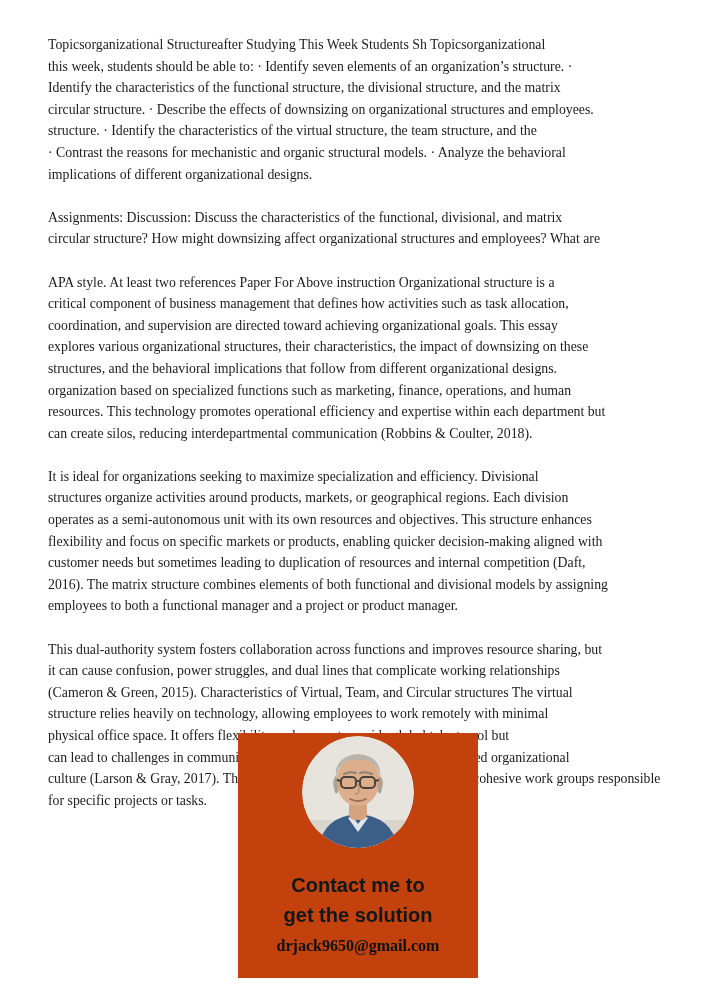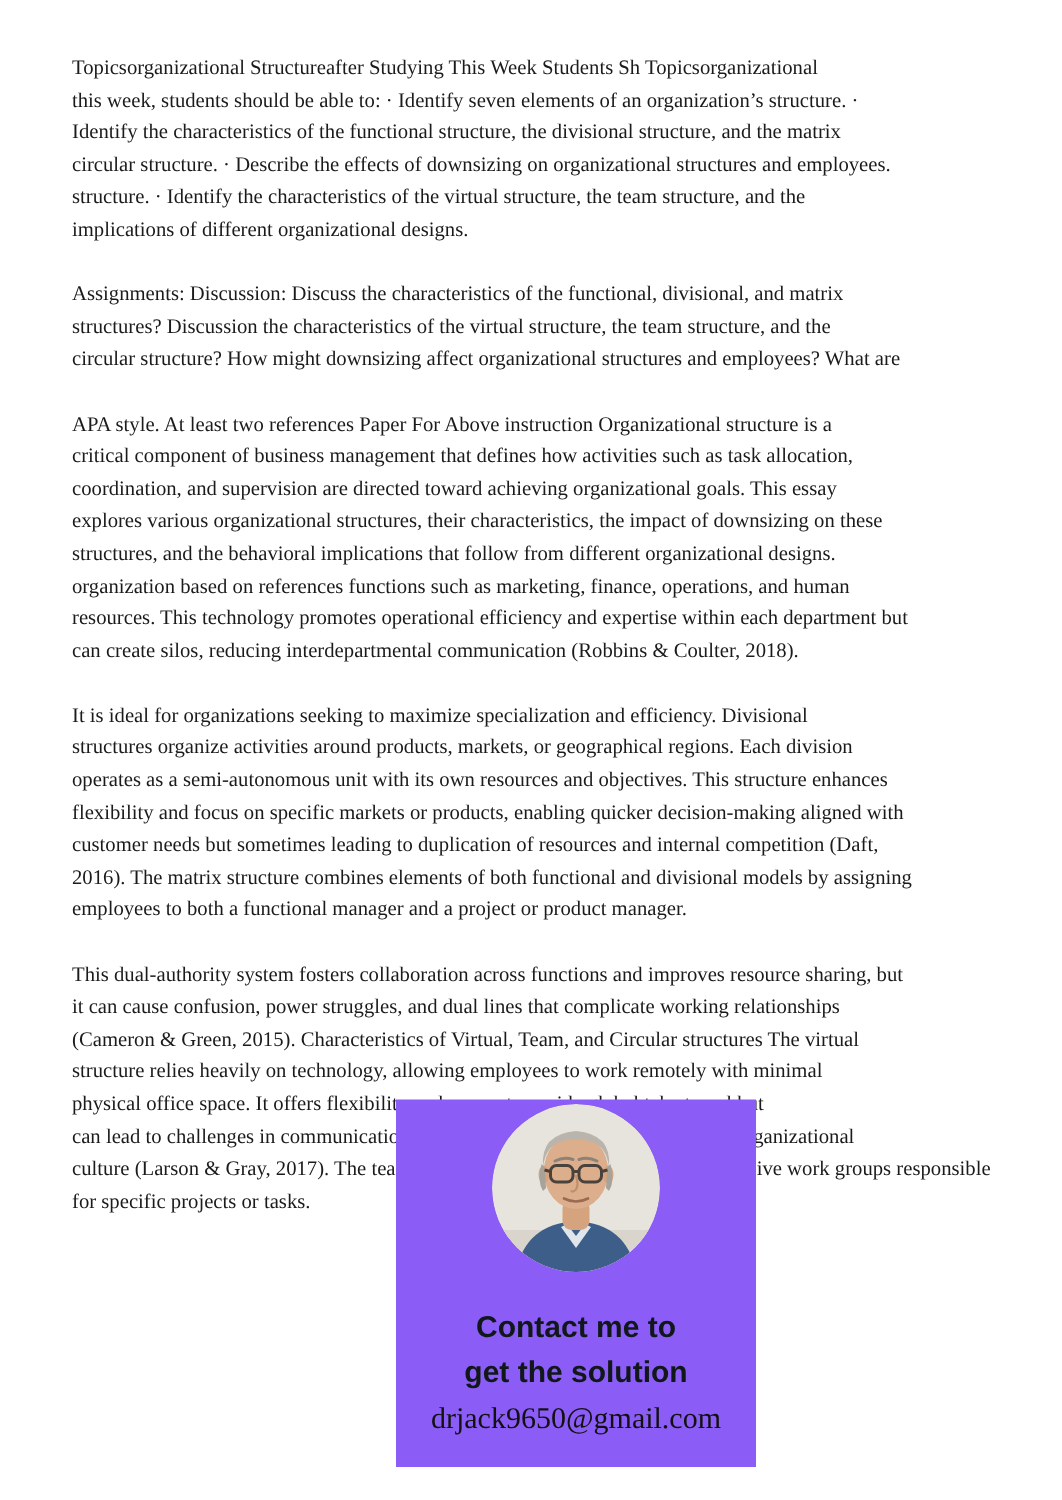--- a/index.html
+++ b/index.html
@@ -55,53 +55,53 @@
     font-weight: 700;
     font-size: 20px;
     line-height: 30px;
     color: #10181a;
     text-align: center;
   }
   .contact-line.first { margin-top: 22px; }
   .email {
     margin-top: 5px;
     font-family: "Liberation Serif", serif;
-    font-weight: 400;
-    font-size: 20px;
+    font-weight: 700;
+    font-size: 16px;
     line-height: 22px;
     color: #111111;
     text-align: center;
   }
 </style>
 </head>
 <body>
 
 <div class="page">
 
   <div class="doc" id="doc">
       <div class="paragraph">
         <div class="line">Topicsorganizational Structureafter Studying This Week Students Sh Topicsorganizational</div>
         <div class="line">this week, students should be able to: · Identify seven elements of an organization’s structure. ·</div>
         <div class="line">Identify the characteristics of the functional structure, the divisional structure, and the matrix</div>
         <div class="line">circular structure. · Describe the effects of downsizing on organizational structures and employees.</div>
         <div class="line">structure. · Identify the characteristics of the virtual structure, the team structure, and the</div>
+        <div class="line">· Contrast the reasons for mechanistic and organic structural models. · Analyze the behavioral</div>
         <div class="line">implications of different organizational designs.</div>
       </div>
       <div class="paragraph">
         <div class="line">Assignments: Discussion: Discuss the characteristics of the functional, divisional, and matrix</div>
-        <div class="line">structures? Discussion the characteristics of the virtual structure, the team structure, and the</div>
         <div class="line">circular structure? How might downsizing affect organizational structures and employees? What are</div>
       </div>
       <div class="paragraph">
         <div class="line">APA style. At least two references Paper For Above instruction Organizational structure is a</div>
         <div class="line">critical component of business management that defines how activities such as task allocation,</div>
         <div class="line">coordination, and supervision are directed toward achieving organizational goals. This essay</div>
         <div class="line">explores various organizational structures, their characteristics, the impact of downsizing on these</div>
         <div class="line">structures, and the behavioral implications that follow from different organizational designs.</div>
-        <div class="line">organization based on references functions such as marketing, finance, operations, and human</div>
+        <div class="line">organization based on specialized functions such as marketing, finance, operations, and human</div>
         <div class="line">resources. This technology promotes operational efficiency and expertise within each department but</div>
         <div class="line">can create silos, reducing interdepartmental communication (Robbins &amp; Coulter, 2018).</div>
       </div>
       <div class="paragraph">
         <div class="line">It is ideal for organizations seeking to maximize specialization and efficiency. Divisional</div>
         <div class="line">structures organize activities around products, markets, or geographical regions. Each division</div>
         <div class="line">operates as a semi-autonomous unit with its own resources and objectives. This structure enhances</div>
         <div class="line">flexibility and focus on specific markets or products, enabling quicker decision-making aligned with</div>
         <div class="line">customer needs but sometimes leading to duplication of resources and internal competition (Daft,</div>
         <div class="line">2016). The matrix structure combines elements of both functional and divisional models by assigning</div>
@@ -112,21 +112,21 @@
         <div class="line">it can cause confusion, power struggles, and dual lines that complicate working relationships</div>
         <div class="line">(Cameron &amp; Green, 2015). Characteristics of Virtual, Team, and Circular structures The virtual</div>
         <div class="line">structure relies heavily on technology, allowing employees to work remotely with minimal</div>
         <div class="line">physical office space. It offers flexibility and access to a wide global talent pool but</div>
         <div class="line">can lead to challenges in communication, team cohesion, and building a unified organizational</div>
         <div class="line">culture (Larson &amp; Gray, 2017). The team structure organizes employees into cohesive work groups responsible</div>
         <div class="line">for specific projects or tasks.</div>
       </div>
     </div>
 
-  <div class="overlay" id="overlay" style="background-color: #8b5cf6; margin-left: 26px;">
+  <div class="overlay" id="overlay" style="background-color: #c2410c;">
     <div class="avatar">
       <svg width="112" height="112" viewBox="0 0 112 112" xmlns="http://www.w3.org/2000/svg">
         <defs>
           <clipPath id="avclip">
               <circle cx="56" cy="56" r="56"></circle>
             </clipPath>
         </defs>
         <g clip-path="url(#avclip)">
           <rect width="112" height="112" fill="#e7e4dd"></rect>
           <rect x="0" y="84" width="112" height="28" fill="#d9d5cc"></rect>

